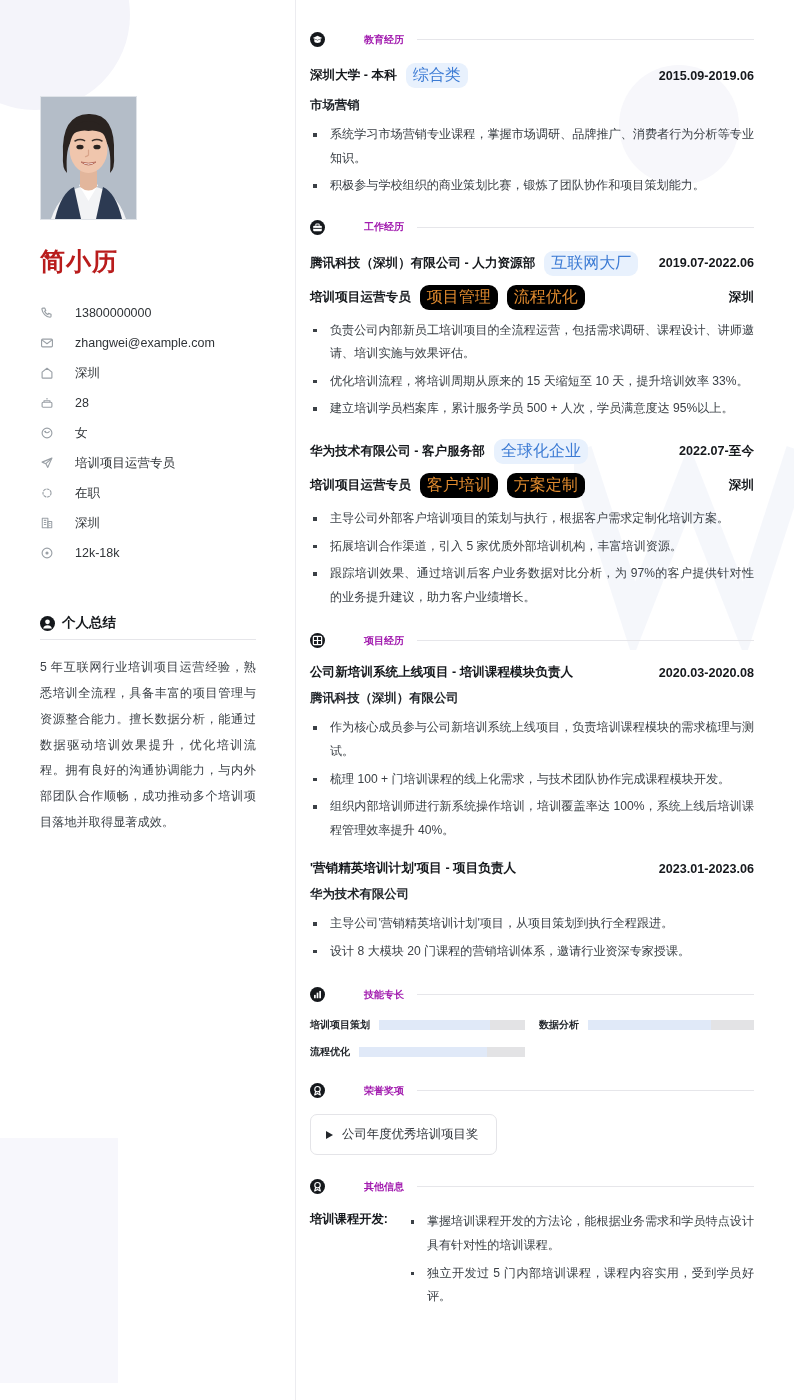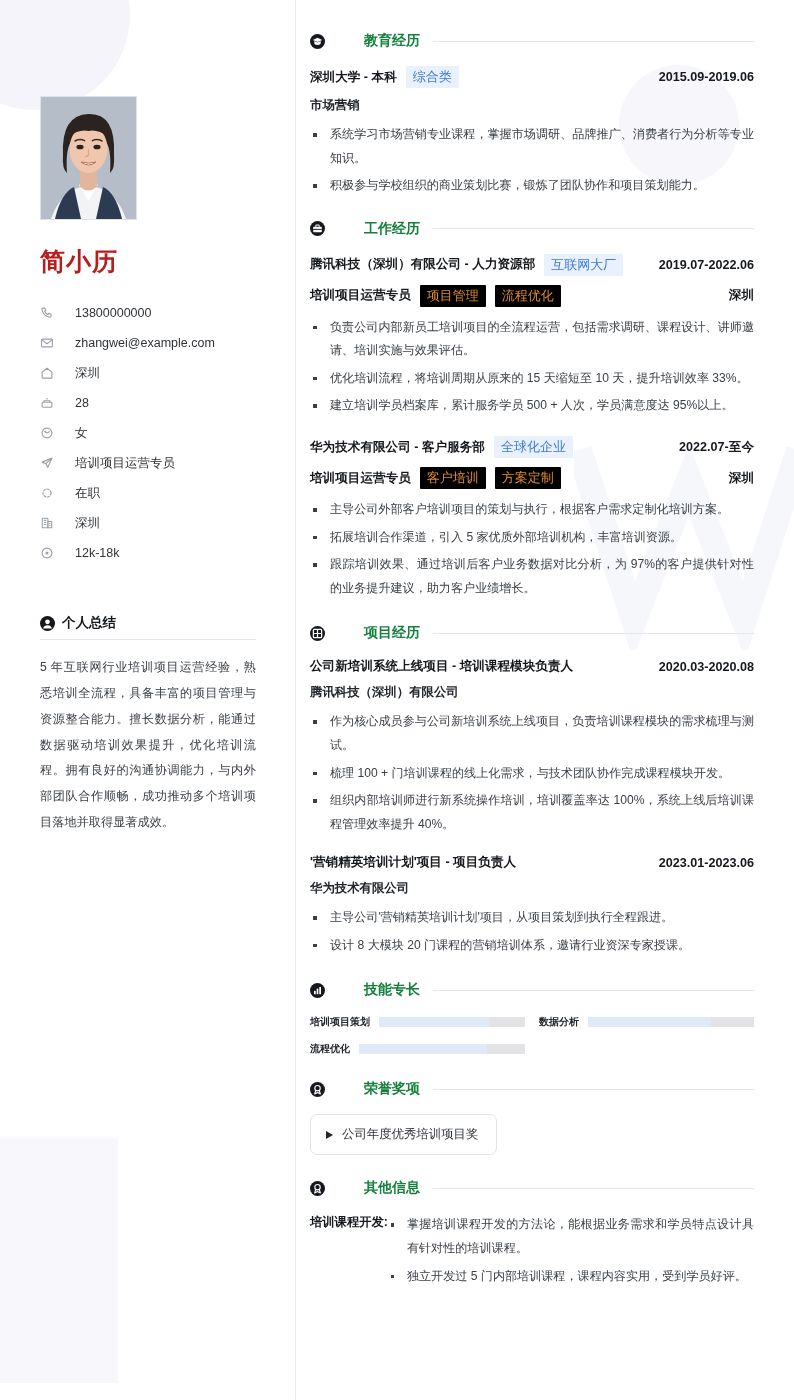--- a/index.html
+++ b/index.html
@@ -87,36 +87,36 @@
   .side-body {
     margin-top: 15px;
     font-size: 12.2px; line-height: 2.12; color: #3b4046;
     text-align: justify;
   }
 
   
   .sec { margin-bottom: 4px; }
   .sec-head { display: flex; align-items: center; gap: 7px; margin-bottom: 16px; }
   .sec-head .badge { width: 15px; height: 15px; flex: 0 0 15px; }
-  .sec-head .label { font-size: 14px; font-weight: 700; color: #15803d; white-space: nowrap; padding-left: 32px; }
+  .sec-head .label { font-size: 10px; font-weight: 700; color: #a21caf; white-space: nowrap; padding-left: 32px; }
   .sec-head .rule { flex: 1 1 auto; height: 1px; background: #e6e6ea; margin-left: 6px; }
 
   .entry { margin-bottom: 15px; }
   .entry:last-child { margin-bottom: 0; }
   .ln {
     display: flex; align-items: center; gap: 9px;
     font-size: 12.6px; font-weight: 700; color: #15181c;
     margin-bottom: 9px;
   }
   .ln .grow { flex: 1 1 auto; }
   .ln .right { font-size: 12.6px; font-weight: 700; color: #15181c; white-space: nowrap; }
   .tag {
     display: inline-block;
-    font-size: 13px; font-weight: 400; line-height: 1;
-    padding: 4px 7px 5px; border-radius: 1px; white-space: nowrap;
+    font-size: 16px; font-weight: 400; line-height: 1;
+    padding: 4px 7px 5px; border-radius: 9px; white-space: nowrap;
   }
   .tag-blue { background: #e8f1fd; color: #3c7bd4; }
   .tag-orange { background: #000000; color: #e08a2e; }
 
   .sub { font-size: 12.4px; font-weight: 700; color: #23272c; margin-bottom: 9px; }
 
   ul.bullets { list-style: none; margin: 0 0 0 0; padding: 0; }
   ul.bullets li {
     position: relative;
     padding-left: 20px;
@@ -147,21 +147,21 @@
     border: 1px solid #e4e4e8; border-radius: 7px;
     padding: 11px 18px 11px 15px;
     font-size: 12.4px; color: #30343a; background: #fff;
   }
   .award-btn .tri {
     width: 0; height: 0; border-left: 7px solid #23272c;
     border-top: 4.5px solid transparent; border-bottom: 4.5px solid transparent;
   }
 
   
-  .other-row { display: flex; gap: 0; align-items: flex-start; }
+  .other-row { display: flex; gap: 20px; align-items: flex-start; }
   .other-key { font-size: 12.3px; font-weight: 700; color: #15181c; white-space: nowrap; padding-top: 1px; }
   .other-val { flex: 1 1 auto; }
   .other-val ul.bullets li { padding-left: 19px; }
 </style>
 </head>
 <body>
 
 <div id="page">
 
   <div class="wm wm-circle-tl"></div>

